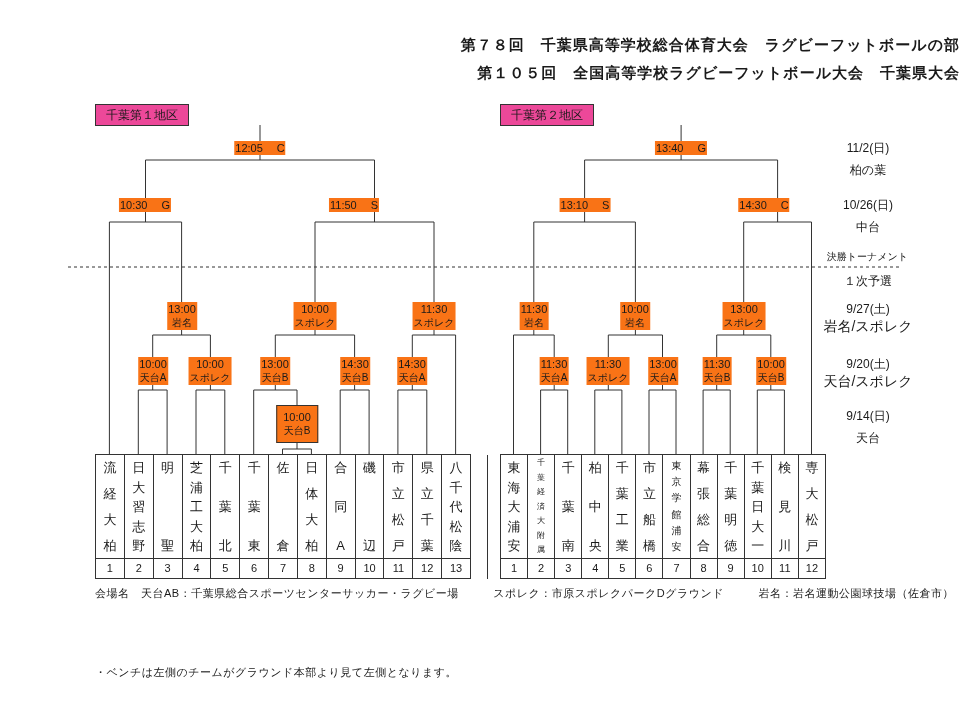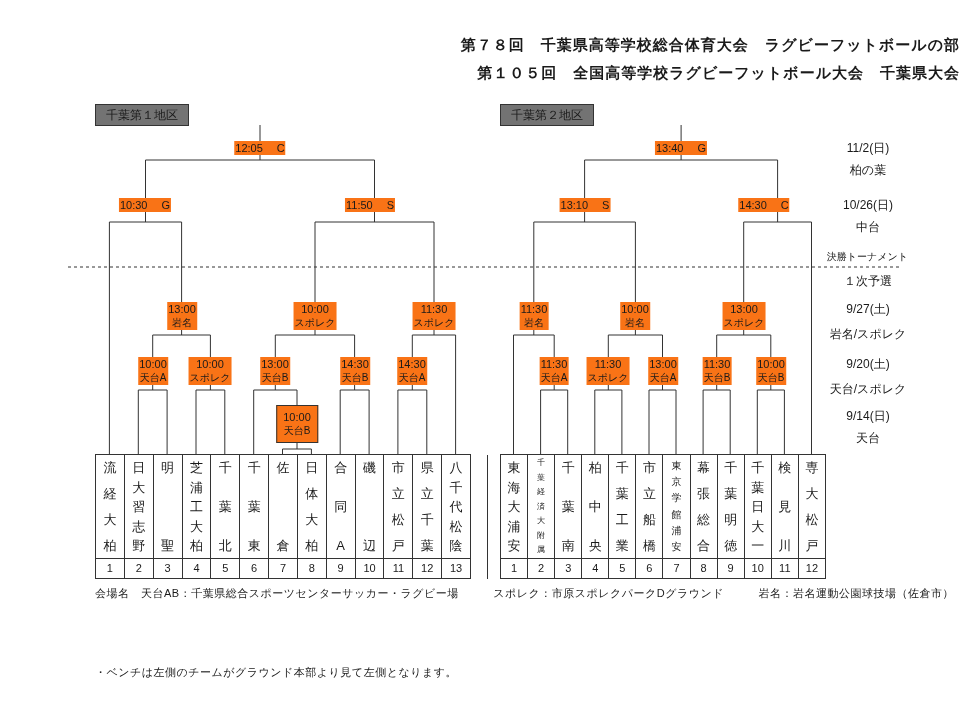--- a/index.html
+++ b/index.html
@@ -1,37 +1,37 @@
 <!DOCTYPE html>
 <html><head>
 <meta charset="utf-8">
 <style>
   * { margin:0; padding:0; box-sizing:border-box; }
   html,body { background:#ffffff; }
   body { font-family:"Liberation Sans","DejaVu Sans",sans-serif; color:#1a1a1a; }
   .page { position:relative; width:960px; height:723px; background:#fff; overflow:hidden; margin:0 auto; }
   .abs { position:absolute; }
   .title { left:0; width:960px; text-align:right; font-weight:bold; font-size:15px; letter-spacing:1px; }
-  .district-box { border:1px solid #333; font-size:12px; padding:3px 10px; background:#737373; line-height:1.2; }
+  .district-box { border:1px solid #333; font-size:12px; padding:3px 10px; background:#ec4899; line-height:1.2; }
   svg.lines { position:absolute; left:0; top:0; }
   .mlabel { position:absolute; transform:translateX(-50%); text-align:center; background:#f97316; padding:0 1px; z-index:2; }
   .mlabel .time { font-size:11px; line-height:14px; white-space:nowrap; }
   .mlabel .venue { font-size:10px; line-height:14px; white-space:nowrap; }
   .mlabel.single { white-space:nowrap; font-size:11px; line-height:14px; }
   .mlabel.single .ball { margin-left:14px; }
   .mlabel.boxed { border:1px solid #333; padding:4px 6px; }
   .teams { position:absolute; border:1px solid #333; display:flex; background:#fff; height:125px; }
   .tcell { flex:1 1 0; display:flex; flex-direction:column; border-right:1px solid #333; min-width:0; }
   .tcell:last-child { border-right:none; }
   .tname { height:103px; display:flex; flex-direction:column; justify-content:space-between; align-items:center; padding:6px 0; font-size:13px; line-height:1; }
   .tname.small { font-size:10px; }
   .tname.tiny { font-size:8px; padding:4px 0; }
   .tno { height:20px; border-top:1px solid #333; text-align:center; font-size:11px; line-height:19px; }
   .sched { position:absolute; left:822px; width:92px; text-align:center; font-size:12px; line-height:14px; white-space:nowrap; }
-  .sched.sm { font-size:12px;margin-top:8px; }
+  .sched.sm { font-size:14px; }
   .phase-top { position:absolute; left:812px; width:96px; text-align:right; font-size:10px; white-space:nowrap; }
   .note { position:absolute; font-size:11px; white-space:nowrap; letter-spacing:0.5px; }
 </style>
 </head>
 <body>
 
 <div class="page">
 
   <div class="abs title" style="top:36px;">第７８回　千葉県高等学校総合体育大会　ラグビーフットボールの部</div>
   <div class="abs title" style="top:64px;">第１０５回　全国高等学校ラグビーフットボール大会　千葉県大会</div>
@@ -61,21 +61,21 @@
       </g>
     </g>
   </svg>
 
   <div class="mlabel single" style="left:260px; top:141px;">
     <span>12:05</span><span class="ball">C</span>
   </div>
   <div class="mlabel single" style="left:145px; top:198px;">
     <span>10:30</span><span class="ball">G</span>
   </div>
-  <div class="mlabel single" style="left:370px; top:198px;">
+  <div class="mlabel single" style="left:354px; top:198px;">
     <span>11:50</span><span class="ball">S</span>
   </div>
   <div class="mlabel" style="left:182px; top:302px;">
     <div class="time">13:00</div>
     <div class="venue">岩名</div>
   </div>
   <div class="mlabel" style="left:315px; top:302px;">
     <div class="time">10:00</div>
     <div class="venue">スポレク</div>
   </div>

